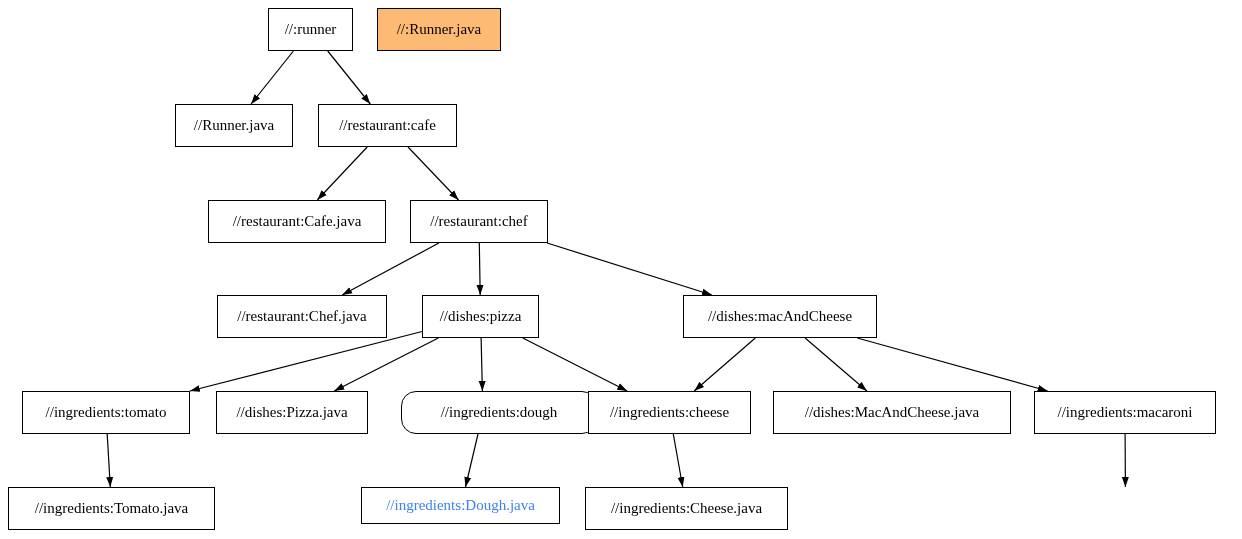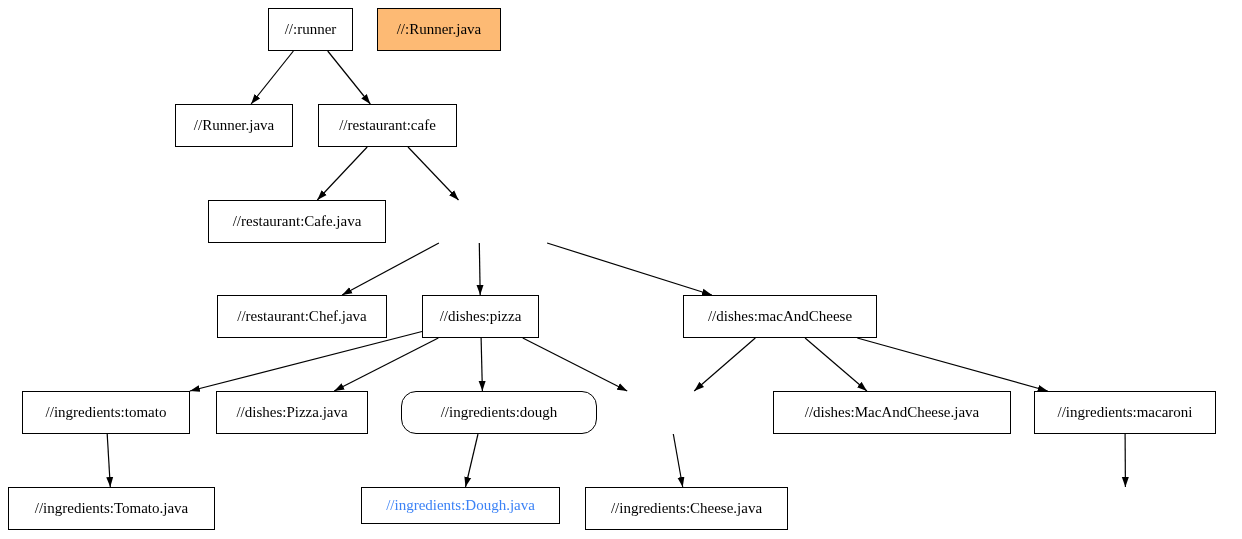--- a/index.html
+++ b/index.html
@@ -86,37 +86,43 @@
       </div>
       <div class="node" style="left: 175px; top: 104px; width: 118px; height: 43px; border-color: rgb(0, 0, 0); background: rgb(255, 255, 255); color: rgb(0, 0, 0);">
         <span>//Runner.java</span>
       </div>
       <div class="node" style="left: 318px; top: 104px; width: 139px; height: 43px; border-color: rgb(0, 0, 0); background: rgb(255, 255, 255); color: rgb(0, 0, 0);">
         <span>//restaurant:cafe</span>
       </div>
       <div class="node" style="left: 208px; top: 200px; width: 178px; height: 43px; border-color: rgb(0, 0, 0); background: rgb(255, 255, 255); color: rgb(0, 0, 0);">
         <span>//restaurant:Cafe.java</span>
       </div>
+      <div class="node" style="left: 410px; top: 200px; width: 138px; height: 43px; border-color: rgb(0, 0, 0); background: rgb(255, 255, 255); color: rgb(0, 0, 0);">
+        <span>//restaurant:chef</span>
+      </div>
       <div class="node" style="left: 217px; top: 295px; width: 170px; height: 43px; border-color: rgb(0, 0, 0); background: rgb(255, 255, 255); color: rgb(0, 0, 0);">
         <span>//restaurant:Chef.java</span>
       </div>
       <div class="node" style="left: 422px; top: 295px; width: 117px; height: 43px; border-color: rgb(0, 0, 0); background: rgb(255, 255, 255); color: rgb(0, 0, 0);">
         <span>//dishes:pizza</span>
       </div>
       <div class="node" style="left: 683px; top: 295px; width: 194px; height: 43px; border-color: rgb(0, 0, 0); background: rgb(255, 255, 255); color: rgb(0, 0, 0);">
         <span>//dishes:macAndCheese</span>
       </div>
       <div class="node" style="left: 22px; top: 391px; width: 168px; height: 43px; border-color: rgb(0, 0, 0); background: rgb(255, 255, 255); color: rgb(0, 0, 0);">
         <span>//ingredients:tomato</span>
       </div>
       <div class="node" style="left: 216px; top: 391px; width: 152px; height: 43px; border-color: rgb(0, 0, 0); background: rgb(255, 255, 255); color: rgb(0, 0, 0);">
         <span>//dishes:Pizza.java</span>
       </div>
       <div class="node" style="left: 401px; top: 391px; width: 196px; height: 43px; border-color: rgb(0, 0, 0); background: rgb(255, 255, 255); color: rgb(0, 0, 0); border-radius: 15px;">
         <span>//ingredients:dough</span>
+      </div>
+      <div class="node" style="left: 588px; top: 391px; width: 163px; height: 43px; border-color: rgb(0, 0, 0); background: rgb(255, 255, 255); color: rgb(0, 0, 0);">
+        <span>//ingredients:cheese</span>
       </div>
       <div class="node" style="left: 773px; top: 391px; width: 238px; height: 43px; border-color: rgb(0, 0, 0); background: rgb(255, 255, 255); color: rgb(0, 0, 0);">
         <span>//dishes:MacAndCheese.java</span>
       </div>
       <div class="node" style="left: 1034px; top: 391px; width: 182px; height: 43px; border-color: rgb(0, 0, 0); background: rgb(255, 255, 255); color: rgb(0, 0, 0);">
         <span>//ingredients:macaroni</span>
       </div>
       <div class="node" style="left: 8px; top: 487px; width: 207px; height: 43px; border-color: rgb(0, 0, 0); background: rgb(255, 255, 255); color: rgb(0, 0, 0);">
         <span>//ingredients:Tomato.java</span>
       </div>

